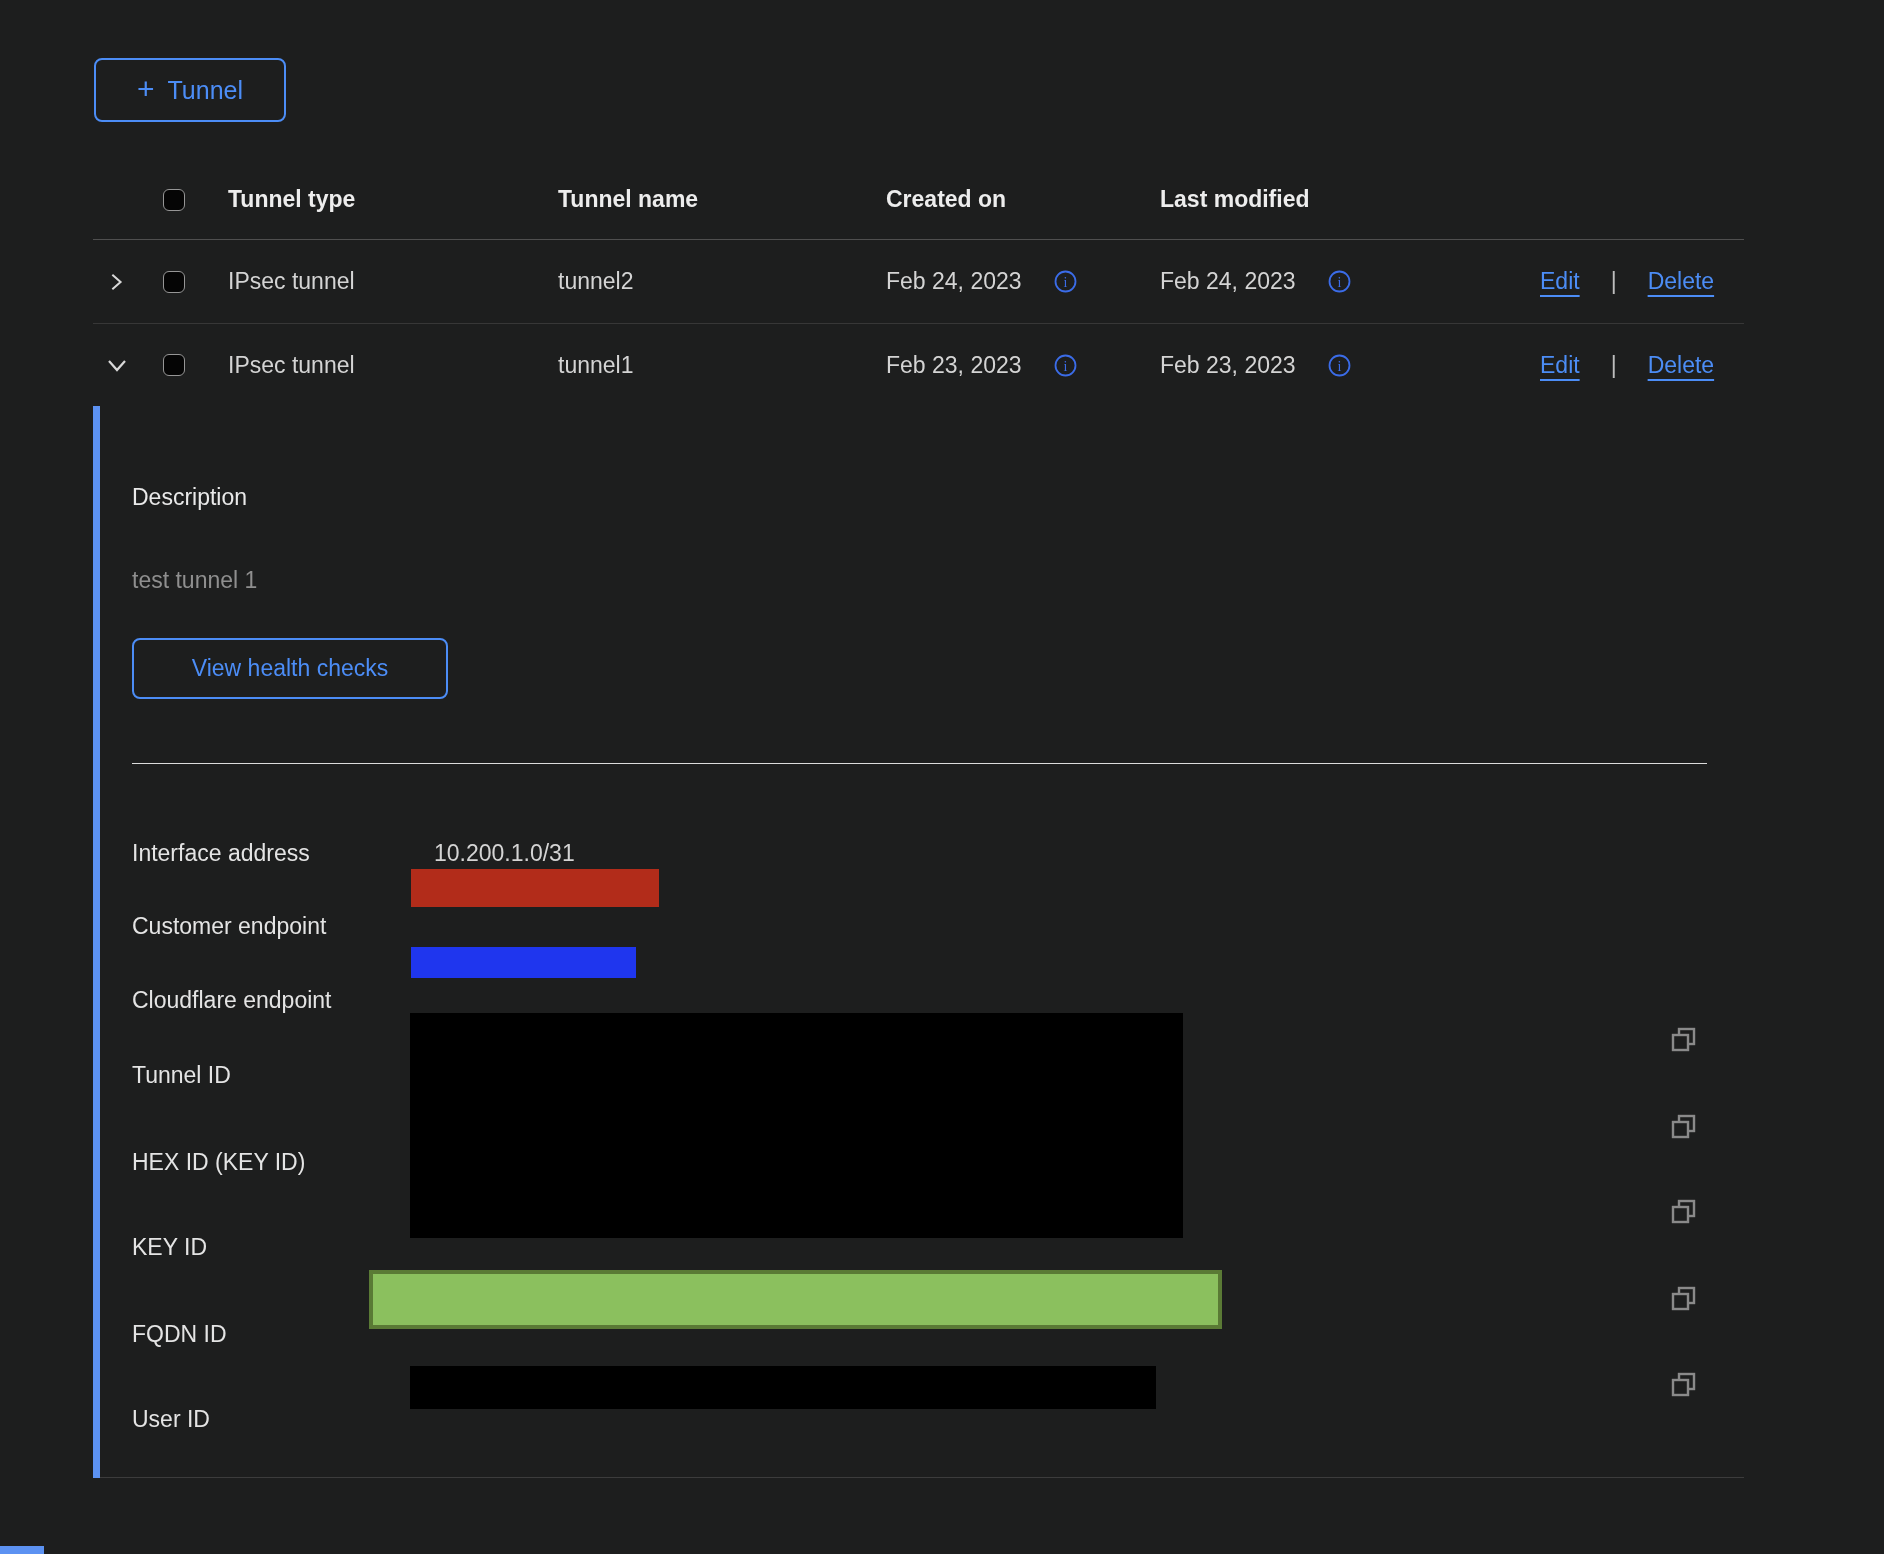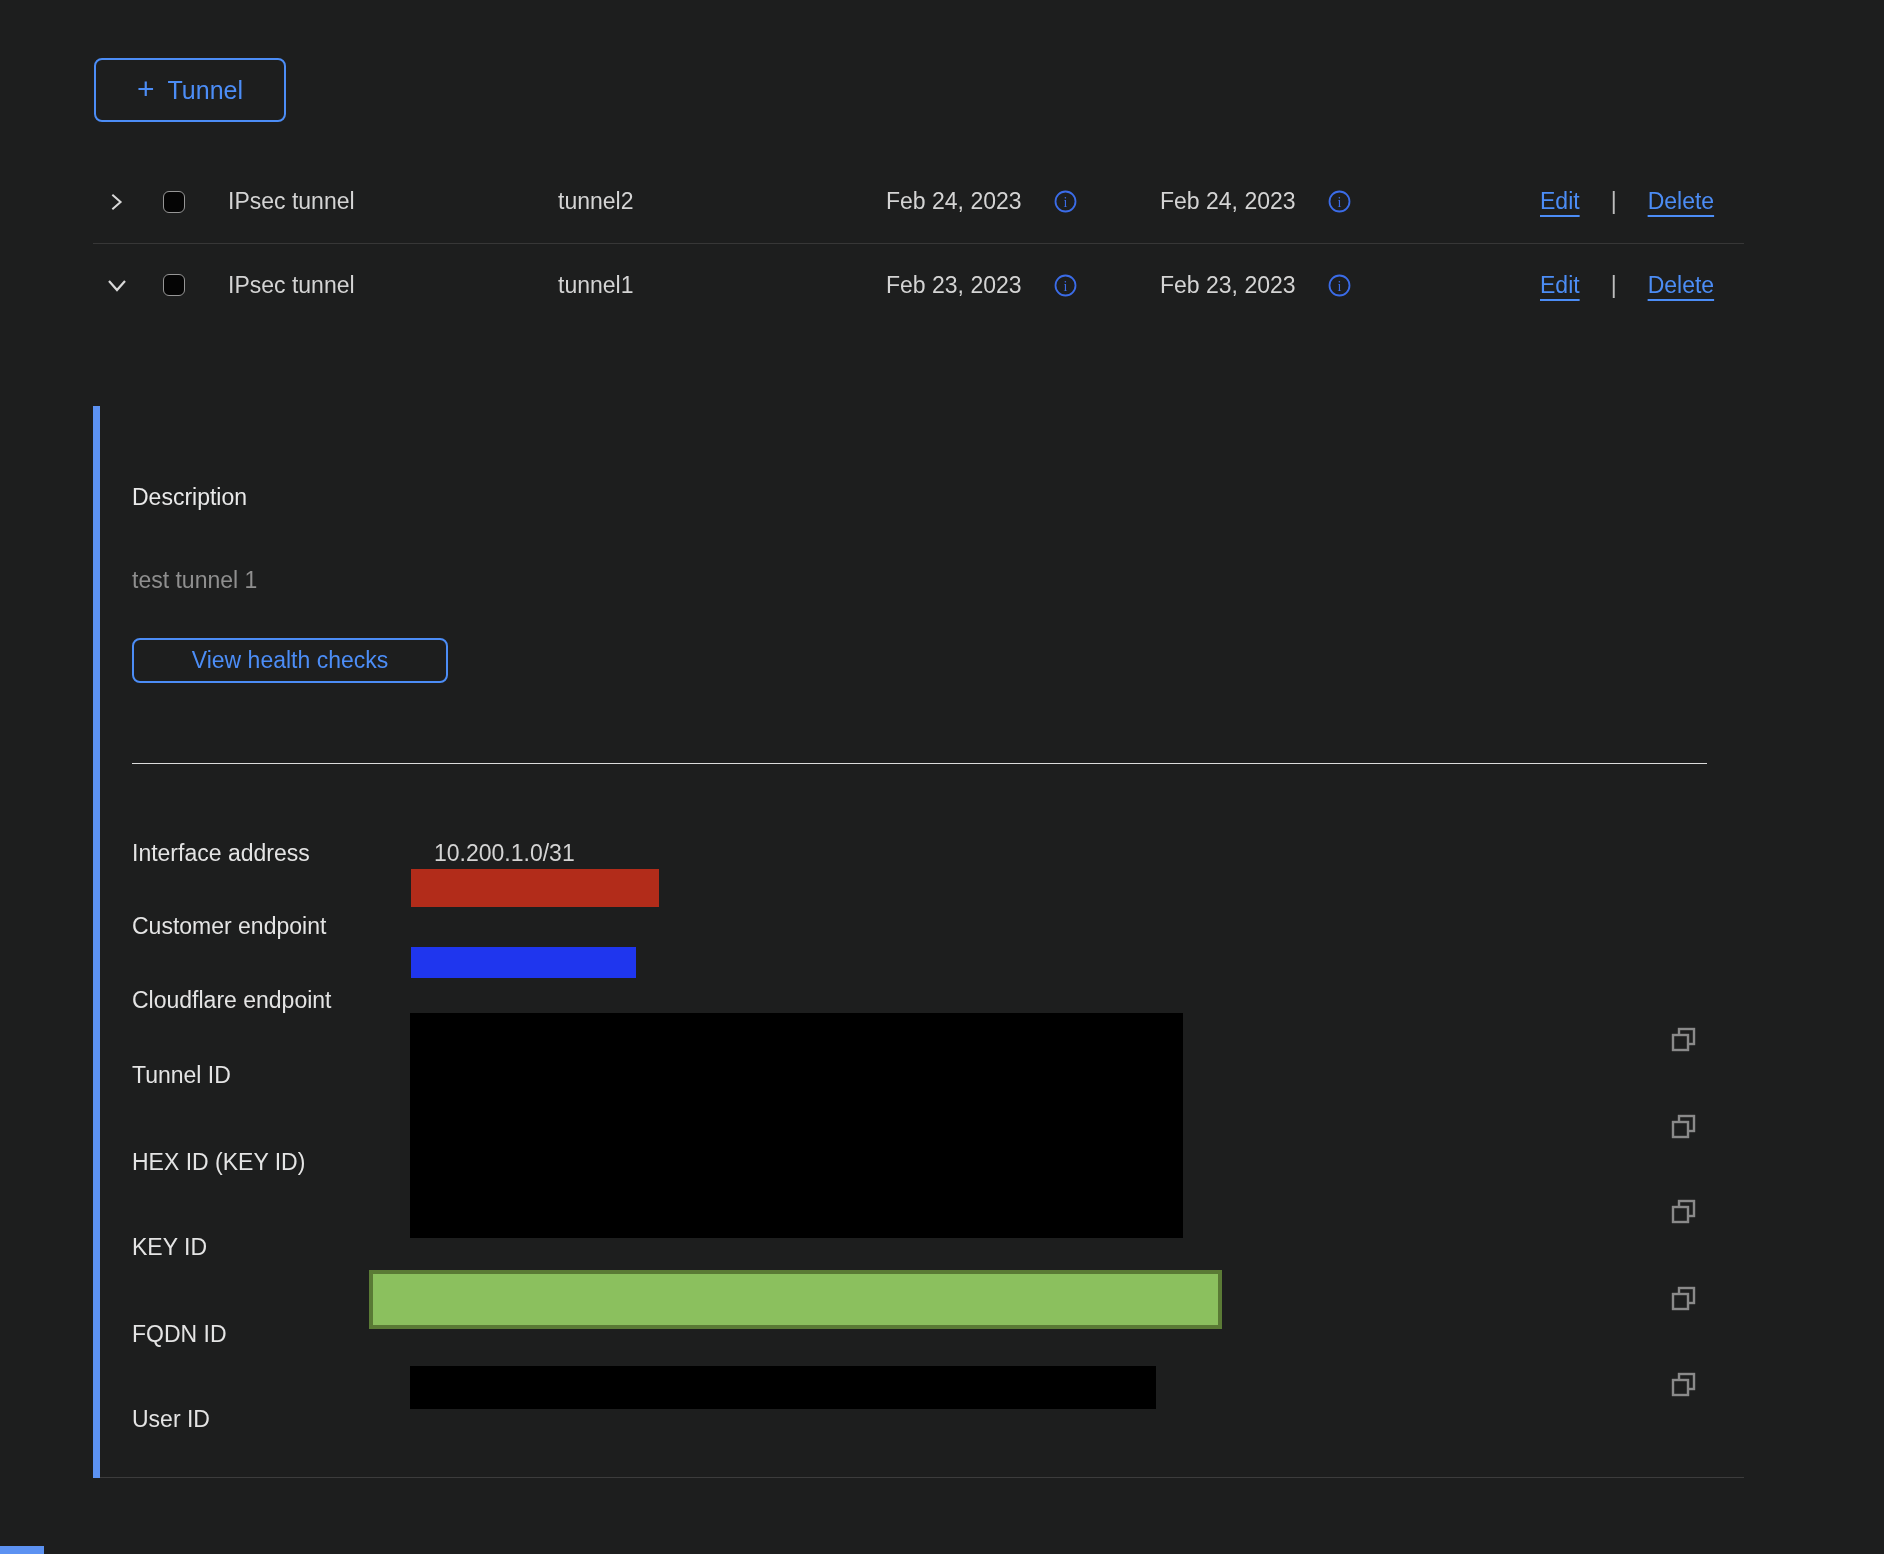--- a/index.html
+++ b/index.html
@@ -43,21 +43,21 @@
   .pipe { color:#bdbdbd; font-size:23px; }
   .panel {
     position:absolute; left:93px; top:406px; width:1651px; height:1072px;
     border-bottom:1px solid #3c3c3c;
   }
   .accent-bar { position:absolute; left:0; top:0; width:7px; height:1072px; background:#5c92f2; }
   .p-abs { position:absolute;margin-top:38px; }
   .desc-label { left:39px; top:40px; font-size:23px; color:#e9e9e9; }
   .desc-value { left:39px; top:123px; font-size:23px; color:#8f8f8f; }
   .health-btn {
-    left:39px; top:194px; width:316px; height:45px;
+    left:39px; top:194px; width:316px; height:61px;
     background:transparent; border:2px solid #4c8df6; border-radius:8px;
     color:#4c8df6; font-size:23px; cursor:pointer; font-family:"Liberation Sans", sans-serif;
   }
   .panel-divider { left:39px; top:319px; width:1575px; height:1px; background:#dcdcdc; }
   .flabel { left:39px; font-size:23px; color:#e4e4e4; }
   .fvalue { left:341px; font-size:23px; color:#d4d4d4; }
   .block { position:absolute; }
   .red-block   { left:318px; top:463px; width:248px; height:38px; background:#b22c1a; }
   .blue-block  { left:318px; top:541px; width:225px; height:31px; background:#1f36ee; }
   .black-big   { left:317px; top:607px; width:773px; height:225px; background:#000; }
@@ -69,20 +69,31 @@
 </head>
 <body>
 
 <button class="create-btn">
   <span class="plus">+</span>
   <span>Tunnel</span>
 </button>
 
 <div class="table">
 
+  <div class="trow thead">
+    <div class="cell"></div>
+    <div class="cell">
+        <span class="cb"></span>
+      </div>
+    <div class="hcell">Tunnel type</div>
+    <div class="hcell">Tunnel name</div>
+    <div class="hcell">Created on</div>
+    <div class="hcell">Last modified</div>
+    <div class="hcell"></div>
+  </div>
 
   <div class="trow rdata">
     <div class="expander">
       <svg width="22" height="22" viewBox="0 0 24 24">
           <polyline points="8,4 17,12 8,20" fill="none" stroke="#d9d9d9" stroke-width="2.2"></polyline>
         </svg>
     </div>
     <div class="cell">
         <span class="cb"></span>
       </div>

